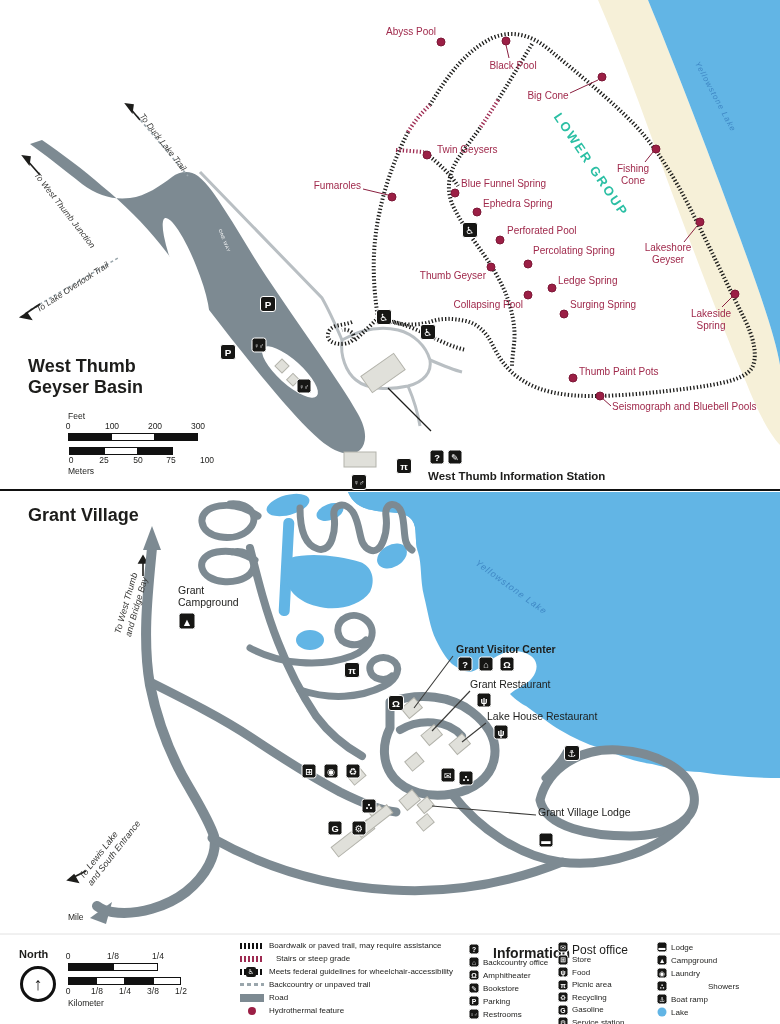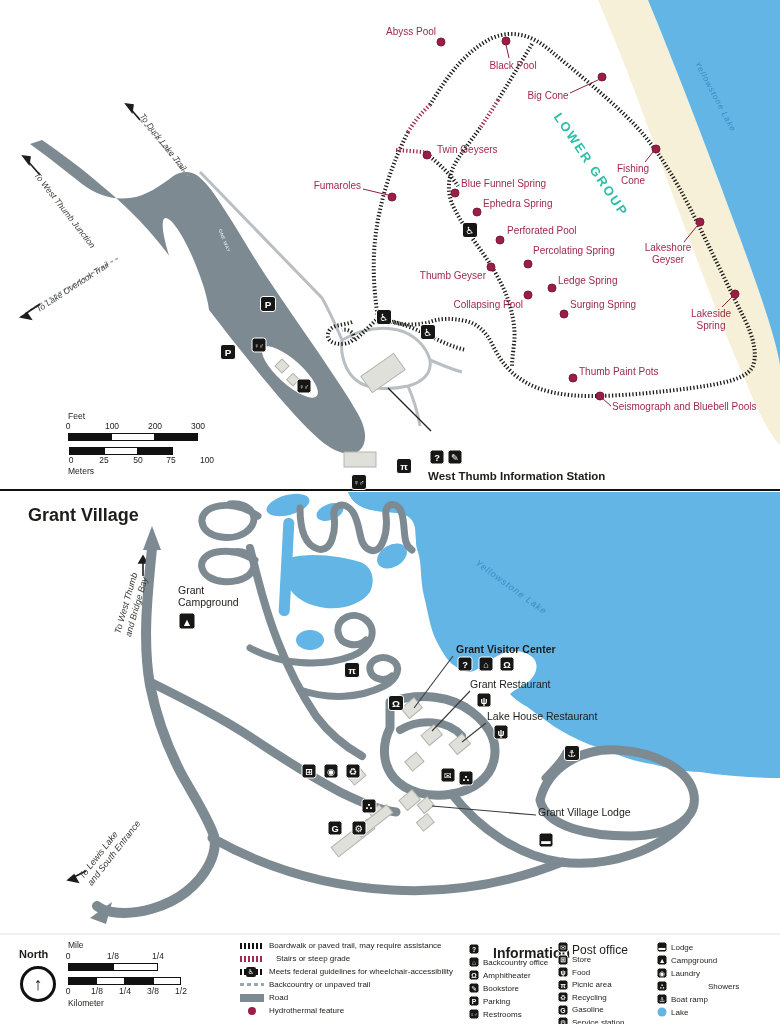--- a/index.html
+++ b/index.html
@@ -218,30 +218,34 @@
         <line x1="645" y1="162" x2="653" y2="152"></line>
         <line x1="363" y1="189" x2="388" y2="195"></line>
         <line x1="684" y1="242" x2="697" y2="226"></line>
         <line x1="722" y1="307" x2="732" y2="297"></line>
         <line x1="602" y1="398" x2="611" y2="406"></line>
       </g>
 
     <line x1="0" y1="934" x2="780" y2="934" stroke="#e2e2e2" stroke-width="1"></line>
   </svg>
 
+  <div class="lbl title" style="left:28px;top:356px">
+    <div>West Thumb</div>
+    <div>Geyser Basin</div>
+  </div>
   <div class="lbl title" style="left:28px;top:505px">Grant Village</div>
 
   <div class="lbl black bold" style="left:428px;top:428px;font-size:11.5px">West Thumb Information Station</div>
 
   <div class="lbl scale" style="left:68px;top:411px">Feet</div>
   <div id="feet-bar"></div>
   <div id="meters-bar"></div>
   <div class="lbl scale" style="left:68px;top:466px">Meters</div>
 
-  <div class="lbl scale" style="left:68px;top:940px">Mile</div>
+  <div class="lbl scale" style="left:68px;top:912px">Mile</div>
   <div class="lbl scale" style="left:68px;top:998px">Kilometer</div>
   <div class="lbl scale bold" style="left:19px;top:948px;font-size:11px">North</div>
   <div id="north">↑</div>
 
 <div class="dot" style="left: 441px; top: 42px;"></div>
     <div class="lbl end" style="top: 25.5px; right: 344px;">
       <div>Abyss Pool</div>
     </div>
     <div class="dot" style="left: 506px; top: 41px;"></div>
     <div class="lbl mid" style="top: 59.5px; left: 513px; transform: translateX(-50%);">

